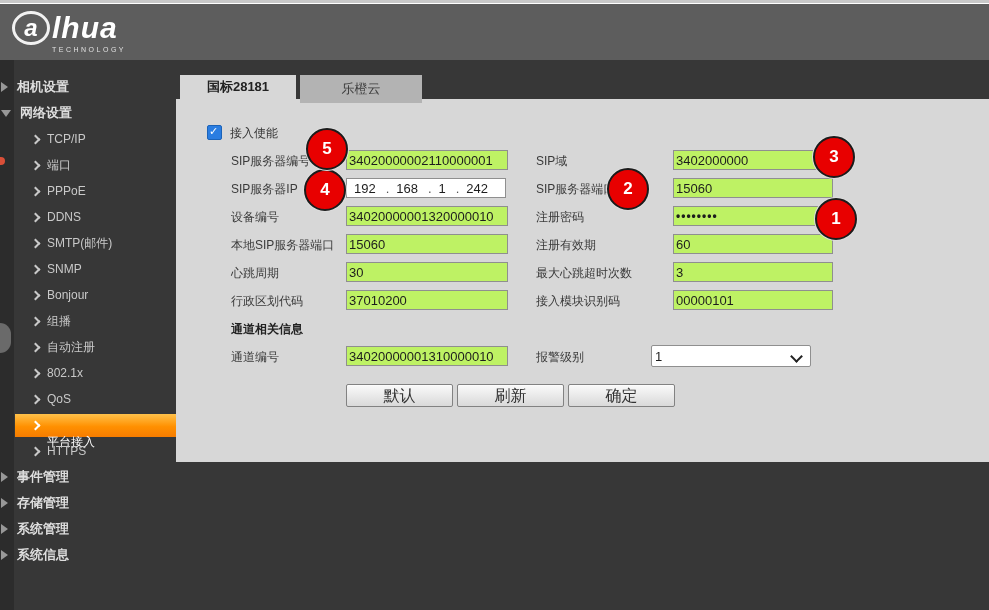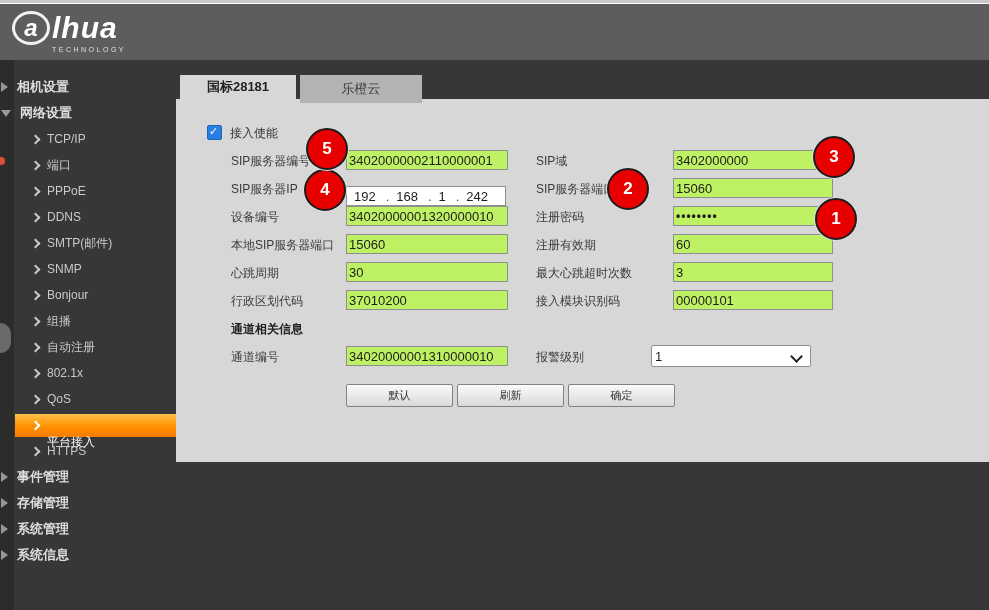--- a/index.html
+++ b/index.html
@@ -47,31 +47,31 @@
   .checkbox{width:13px;height:13px;background:#2a7de1;border:1px solid #1c63b8;border-radius:2px;position:relative;cursor:pointer;}
   .checkbox::after{content:"✓";position:absolute;left:1px;top:-1px;color:#fff;font-size:11px;font-weight:bold;}
   .enable-label{margin-left:8px;font-size:12px;color:#333;}
   .frow{position:absolute;left:0;width:813px;height:22px;}
   .flabel{position:absolute;left:55px;top:3px;width:112px;font-size:12px;color:#3a3a3a;white-space:nowrap;}
   .flabel.r{left:360px;}
   .finput{position:absolute;left:170px;top:0;width:156px;height:18px;border:1px solid #8f8f8f;background:#bef264;
           font-family:Liberation Sans, sans-serif;font-size:13px;color:#1d1d1d;padding:0 2px;}
   .finput.r{left:465px;width:154px;margin-left:32px;}
   .finput.pwd{font-weight:bold;letter-spacing:1px;font-size:12px;}
-  .ip-box{position:absolute;left:170px;top:8px;width:158px;height:18px;border:1px solid #8f8f8f;background:#fff;
+  .ip-box{position:absolute;left:170px;top:0;width:158px;height:18px;border:1px solid #8f8f8f;background:#fff;
           display:flex;align-items:center;justify-content:space-evenly;font-size:13px;color:#1d1d1d;}
   .ip-part::after{content:".";margin-left:10px;color:#555;}
   .ip-part:last-child::after{content:"";}
   .section-title{position:absolute;left:55px;top:222px;font-size:12px;font-weight:bold;color:#222;}
   .fselect{position:absolute;left:475px;top:-1px;width:160px;height:22px;border:1px solid #8f8f8f;background:#fff;
            -webkit-appearance:none;appearance:none;font-size:13px;color:#1d1d1d;padding:0 3px;border-radius:2px;}
   .sel-arrow{position:absolute;left:616px;top:6px;width:7px;height:7px;border-right:2px solid #222;
              border-bottom:2px solid #222;transform:rotate(45deg);pointer-events:none;}
   .btn{position:absolute;top:285px;width:107px;height:23px;border:1px solid #828282;border-radius:2px;
-       background:linear-gradient(180deg,#fafafa,#d9d9d9);font-size:11px;color:#333;cursor:pointer;
+       background:linear-gradient(180deg,#fafafa,#d9d9d9);font-size:16px;color:#333;cursor:pointer;
        font-family:"Liberation Sans","DejaVu Sans",sans-serif;box-shadow:0 1px 0 rgba(255,255,255,.5) inset;}
   .btn.b1{left:170px;} .btn.b2{left:281px;} .btn.b3{left:392px;}
   
   .ann{position:absolute;width:38px;height:38px;border-radius:50%;background:#e80000;border:2px solid #1b1b1b;
        box-shadow:0 0 0 1px #dedede;display:flex;align-items:center;justify-content:center;
        color:#fff;font-size:17px;font-weight:bold;z-index:8;}
 </style>
 </head>
 <body>
 

